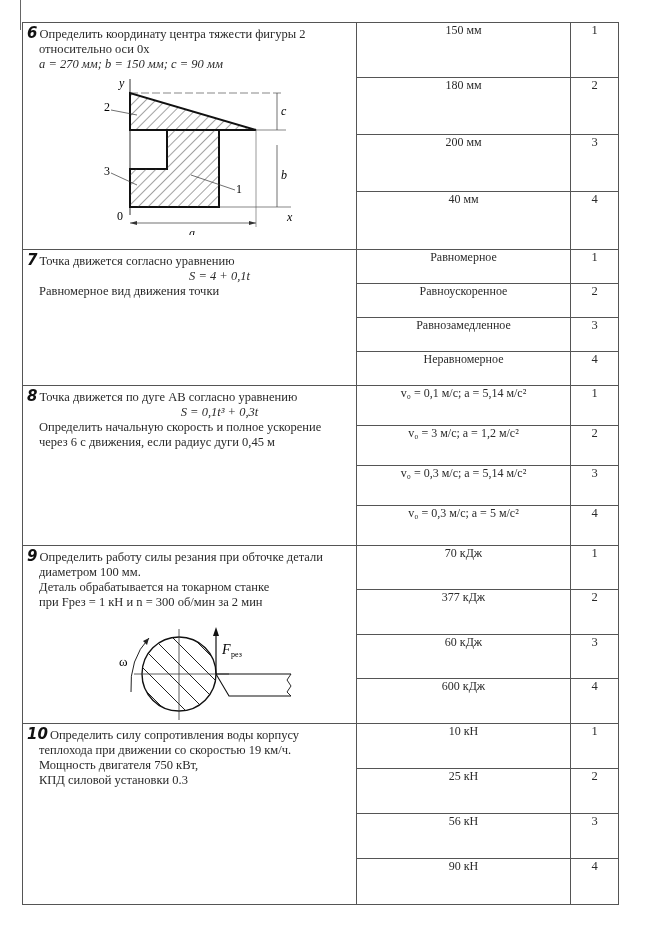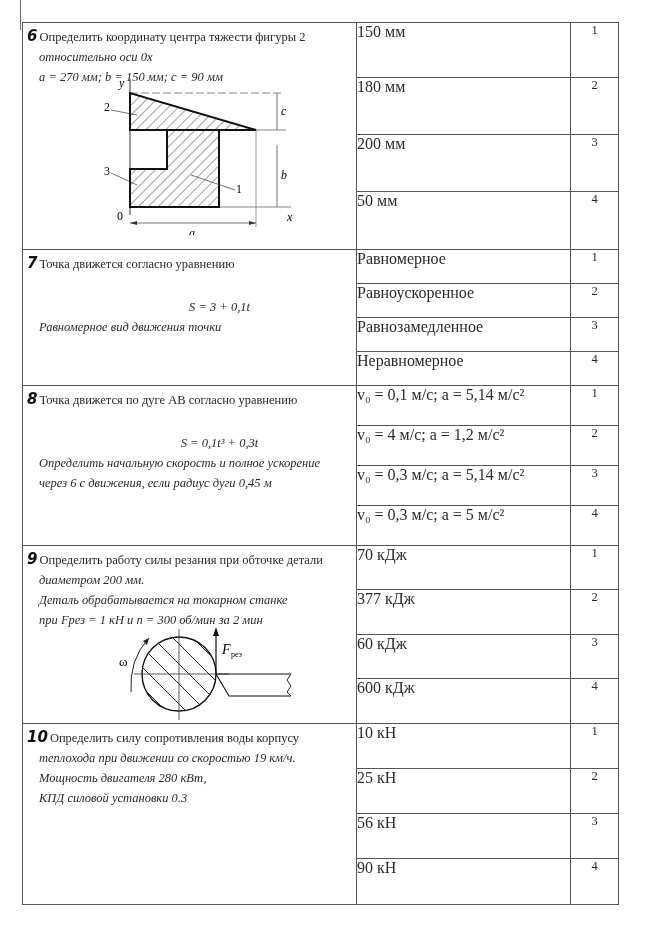--- a/index.html
+++ b/index.html
@@ -10,30 +10,30 @@
   .page-edge { position: absolute; left: 20px; top: 0; width: 1px; height: 30px; background: #666; }
   table.tests {
     position: absolute; left: 22px; top: 22px;
     border-collapse: collapse; table-layout: fixed;
     width: 596px;
   }
   table.tests td {
     border: 1px solid #555; padding: 0; vertical-align: top;
   }
   td.q { width: 333px; position: relative; }
-  td.ans { width: 213px; vertical-align: middle; font-size: 16px; }
+  td.ans { width: 213px; text-align: center; vertical-align: middle; font-size: 12px; }
   td.num { width: 47px; text-align: center; vertical-align: middle; font-size: 12.5px; }
-  .qtext { font-size: 12.5px; line-height: 20px; padding: 3px 4px 0 4px; }
+  .qtext { font-size: 12.5px; line-height: 15px; padding: 3px 4px 0 4px; }
   .qnum {
     font-family: "DejaVu Sans", sans-serif; font-weight: bold; font-style: italic;
     font-size: 15px; margin-right: 2px; color: #111;
   }
-  .indent { padding-left: 12px; font-style: italic; }
+  .indent { padding-left: 12px; }
   .formula { text-align: center; font-style: normal; padding-left: 60px; }
-  .ital { font-style: italic; margin-top: 23px; }
+  .ital { font-style: italic; }
   .diag { position: absolute; }
 </style>
 </head>
 <body>
 
 <div class="page-edge"></div>
 
 <table class="tests">
 
   <tbody>
@@ -92,29 +92,29 @@
   </tr>
   <tr style="height:57px">
     <td class="ans">180 мм</td>
     <td class="num">2</td>
   </tr>
   <tr style="height:57px">
     <td class="ans">200 мм</td>
     <td class="num">3</td>
   </tr>
   <tr style="height:58px">
-    <td class="ans">50 мм</td>
+    <td class="ans">40 мм</td>
     <td class="num">4</td>
   </tr>
 
   <tr style="height:34px">
     <td class="q" rowspan="4">
       <div class="qtext">
         <span class="qnum">7</span><span>Точка движется согласно уравнению</span><br>
-        <div class="formula ital">S = 3 + 0,1t</div>
+        <div class="formula ital">S = 4 + 0,1t</div>
         <span class="indent">Равномерное вид движения точки</span>
       </div>
     </td>
     <td class="ans">Равномерное</td>
     <td class="num">1</td>
   </tr>
   <tr style="height:34px">
     <td class="ans">Равноускоренное</td>
     <td class="num">2</td>
   </tr>
@@ -133,37 +133,37 @@
         <span class="qnum">8</span><span>Точка движется по дуге AB согласно уравнению</span><br>
         <div class="formula ital">S = 0,1t³ + 0,3t</div>
         <span class="indent">Определить начальную скорость и полное ускорение</span><br>
         <span class="indent">через 6 с  движения, если радиус дуги 0,45 м</span>
       </div>
     </td>
     <td class="ans">v₀ = 0,1 м/с; a = 5,14 м/с²</td>
     <td class="num">1</td>
   </tr>
   <tr style="height:40px">
-    <td class="ans">v₀ = 4 м/с; a = 1,2 м/с²</td>
+    <td class="ans">v₀ = 3 м/с; a = 1,2 м/с²</td>
     <td class="num">2</td>
   </tr>
   <tr style="height:40px">
     <td class="ans">v₀ = 0,3 м/с; a = 5,14 м/с²</td>
     <td class="num">3</td>
   </tr>
   <tr style="height:40px">
     <td class="ans">v₀ = 0,3 м/с; a = 5 м/с²</td>
     <td class="num">4</td>
   </tr>
 
   <tr style="height:44px">
     <td class="q" rowspan="4">
       <div class="qtext">
         <span class="qnum">9</span><span>Определить работу силы резания при обточке детали</span><br>
-        <span class="indent">диаметром 200 мм.</span><br>
+        <span class="indent">диаметром 100 мм.</span><br>
         <span class="indent">Деталь обрабатывается на токарном станке</span><br>
         <span class="indent">при  Fрез = 1 кН и n = 300 об/мин за 2 мин</span>
       </div>
       <svg class="diag" style="left:96px;top:78px" width="190" height="100" viewBox="0 0 190 100">
         <defs>
           <clipPath id="circ9">
                 <circle cx="60" cy="50" r="37"></circle>
               </clipPath>
         </defs>
         <g clip-path="url(#circ9)">
@@ -210,21 +210,21 @@
   <tr style="height:45px">
     <td class="ans">600 кДж</td>
     <td class="num">4</td>
   </tr>
 
   <tr style="height:45px">
     <td class="q" rowspan="4">
       <div class="qtext">
         <span class="qnum">10</span><span>Определить силу сопротивления воды корпусу</span><br>
         <span class="indent">теплохода при движении со скоростью 19 км/ч.</span><br>
-        <span class="indent">Мощность двигателя 280 кВт,</span><br>
+        <span class="indent">Мощность двигателя 750 кВт,</span><br>
         <span class="indent">КПД силовой  установки 0.3</span>
       </div>
     </td>
     <td class="ans">10 кН</td>
     <td class="num">1</td>
   </tr>
   <tr style="height:45px">
     <td class="ans">25 кН</td>
     <td class="num">2</td>
   </tr>

